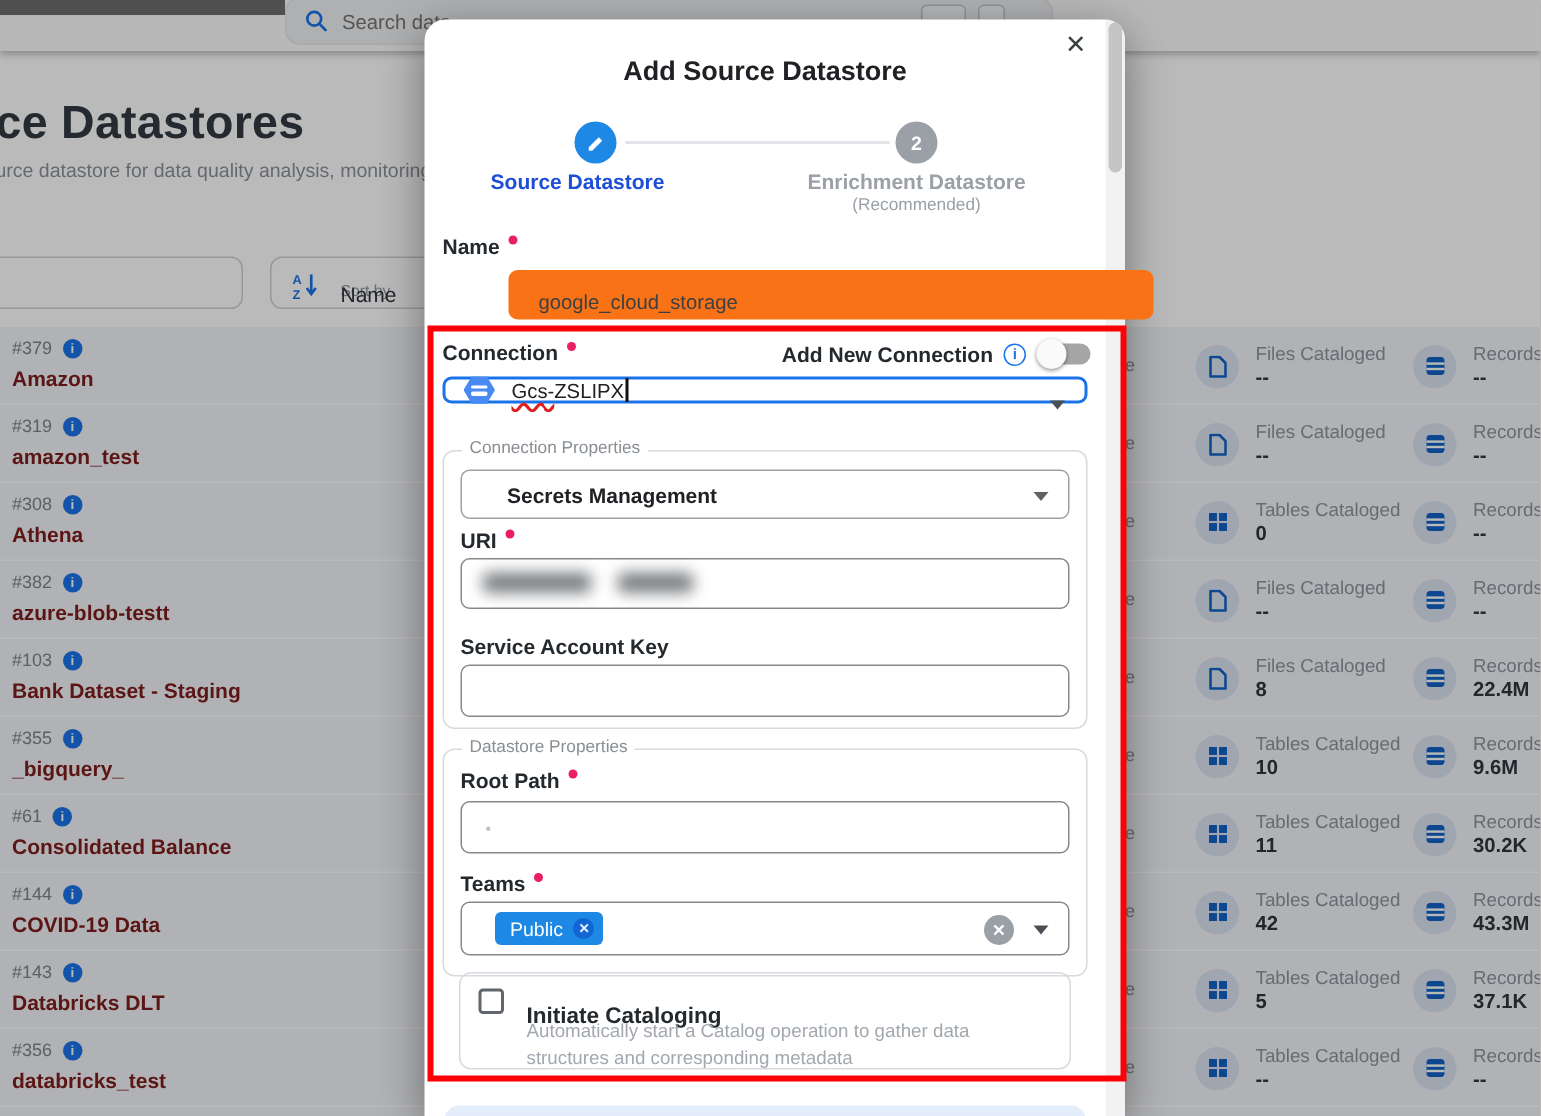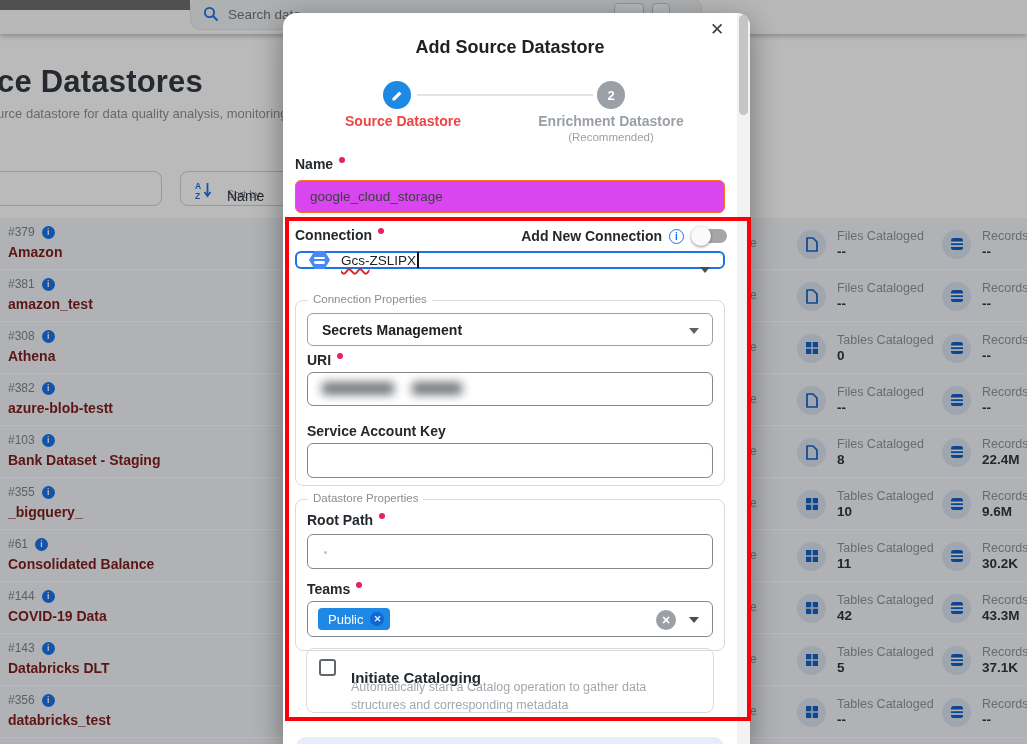--- a/index.html
+++ b/index.html
@@ -46,27 +46,27 @@
   .m-scroll { position:absolute; right:0; top:0; width:13px; height:100%; background:#f2f2f2; border-radius:0 14px 0 0; }
   .m-thumb { position:absolute; right:2px; top:2px; width:9px; height:100px; background:#c5c5c5; border-radius:5px; }
   .m-close { position:absolute; left:427px; top:6px; font-size:17px; color:#3c4043; cursor:default; }
   .m-title { position:absolute; left:0; top:24px; width:454px; text-align:center; font-size:18px; font-weight:700; color:#202124; }
 
   .step-circle { position:absolute; width:28px; height:28px; border-radius:50%; top:68px; display:flex; align-items:center; justify-content:center; color:#fff; font-size:13px; font-weight:700; }
   .step1 { left:100px; background:#1e88e5; }
   .step2 { left:314px; background:#9aa0a6; }
   .step-line { position:absolute; left:134px; top:81px; width:176px; height:1.5px; background:#e0e3e7; }
   .step-label { position:absolute; top:100px; width:180px; text-align:center; font-size:14px; }
-  .sl1 { left:30px; color:#ef4444; font-weight:700;text-align:center; }
+  .sl1 { left:12px; color:#1d4ed8; font-weight:700;text-align:center; }
   .sl2 { left:238px; color:#9aa0a6; font-weight:600; }
   .step-sub { position:absolute; left:238px; top:118px; width:180px; text-align:center; font-size:11.5px; color:#9aa0a6; }
 
   .f-label { position:absolute; font-size:14px; font-weight:600; color:#24292e; }
   .req { display:inline-block; width:6px; height:6px; border-radius:50%; background:#e91e63; margin-left:6px; vertical-align:6px; }
-  .input { position:absolute; border:1px solid #f97316; border-radius:6px; background:#d946ef; font-size:13.5px; color:#3c4043; }
+  .input { position:absolute; border:6px solid #f97316; border-radius:6px; background:#f97316; font-size:13.5px; color:#3c4043;margin-left:44px; }
   .name-input { left:12px; top:167px; width:430px; height:33px; line-height:31px; padding:0 14px; }
 
   .addnew { position:absolute; right:22px; top:213px; display:flex; align-items:center; gap:7px; }
   .addnew-label { font-size:14px; font-weight:600; color:#24292e; }
   .info-o { width:15px; height:15px; border-radius:50%; border:1.5px solid #1a73e8; color:#1a73e8; font-size:10px; font-weight:700; display:flex; align-items:center; justify-content:center; }
   .toggle { position:relative; width:37px; height:20px; }
   .toggle-track { position:absolute; left:3px; top:3px; width:33px; height:14px; border-radius:7px; background:#a6a6a6; }
   .toggle-thumb { position:absolute; left:0; top:0; width:20px; height:20px; border-radius:50%; background:#fafafa; box-shadow:0 1px 3px rgba(0,0,0,.45); }
 
   .conn-select { position:absolute; left:12px; top:238px; width:430px; height:18px; border:2px solid #1a73e8; border-radius:6px; display:flex; align-items:center; padding:0 12px; }
@@ -78,30 +78,30 @@
   .caret-bar { display:inline-block; width:1.5px; height:16px; background:#111; margin-left:1px; vertical-align:-3px; }
   .caret-down { position:absolute; right:13px; width:0; height:0; border-left:5px solid transparent; border-right:5px solid transparent; border-top:6px solid #4a4f55; }
   .conn-select .caret-down { top:14px; }
 
   .fieldset { position:absolute; left:12px; width:430px; border:1px solid #d7dade; border-radius:8px; }
   .fs-cp { top:287px; height:186px; }
   .fs-dp { top:486px; height:152px; }
   .legend { position:absolute; left:12px; top:-8px; background:#fff; padding:0 5px; font-size:11.5px; color:#888e94;text-align:right; }
   .fs-label { position:absolute; left:11px; font-size:14px; font-weight:600; color:#24292e; }
   .fs-input { position:absolute; left:11px; width:406px; border:1px solid #85898d; border-radius:6px; background:#fff; }
-  .secrets { top:12px; height:33px; border-color:#9aa0a6; display:flex; align-items:center; padding:0 14px; font-size:14px; font-weight:600; color:#202124; }
+  .secrets { top:12px; height:33px; border-color:#9aa0a6; display:flex; align-items:center; padding:0 30px; font-size:14px; font-weight:600; color:#202124; }
   .secrets .caret-down { top:14px; border-top-color:#5f6368; }
   .uri-input { top:71px; height:34px; }
   .blurblob { position:absolute; background:#3a3f45; height:13px; top:9px; filter:blur(5px); opacity:.7; border-radius:3px; }
   .bb1 { left:14px; width:72px; } .bb2 { left:104px; width:50px; }
   .sak-input { top:142px; height:35px; }
   .root-input { top:34px; height:35px; }
   .root-dot { position:absolute; left:16px; top:16px; width:3px; height:3px; background:#999; border-radius:50%; opacity:.6; }
   .teams-box { top:101px; height:36px; display:flex; align-items:center; padding:0 10px; }
-  .chip { display:flex; align-items:center; background:#1e88e5; color:#fff; border-radius:4px; height:22px; padding:0 6px 0 10px; font-size:13px; }
+  .chip { display:flex; align-items:center; background:#1e88e5; color:#fff; border-radius:4px; height:22px; padding:0 6px 0 10px; font-size:13px;margin-left:12px; }
   .chip-x { width:14px; height:14px; border-radius:50%; background:#1266d3; color:#eaf2ff; font-size:9px; font-weight:700; display:flex; align-items:center; justify-content:center; margin-left:7px; }
   .clear-x { position:absolute; right:36px; top:8px; width:20px; height:20px; border-radius:50%; background:#9aa0a6; color:#fff; font-size:11px; font-weight:700; display:flex; align-items:center; justify-content:center; }
   .teams-box .caret-down { top:15px; }
 
   .catalog-box { position:absolute; left:23px; top:635px; width:408px; height:65px; border:1px solid #d7dade; border-radius:8px; }
   .checkbox { position:absolute; left:12px; top:10px; width:17px; height:17px; border:2px solid #60666c; border-radius:3px; background:#fff; }
   .cat-title { position:absolute; left:44px; top:20px; font-size:15px; font-weight:600; color:#24292e; }
   .cat-desc { position:absolute; left:44px; top:30px; width:340px; font-size:12.5px; color:#a2a8ae; line-height:1.42; }
 
   .bottom-alert { position:absolute; left:13px; top:724px; width:428px; height:24px; background:#e4eefb; border-radius:10px; }
@@ -174,21 +174,21 @@
       </span>
       <div class="stat-text">
         <div class="stat-label">Records P</div>
         <div class="stat-value">--</div>
       </div>
     </div>
   </div>
 
   <div class="row">
     <div class="row-id-line">
-      <span class="row-id">#381</span>
+      <span class="row-id">#319</span>
       <span class="info-dot">i</span>
     </div>
     <div class="row-name">amazon_test</div>
     <span class="frag">e</span>
     <div class="stat stat1">
       <span class="avatar">
         <svg class="ic-file" width="13" height="15" viewBox="0 0 13 15">
                 <path d="M2 1h6l4 4v9H2z" fill="none" stroke="#1262c4" stroke-width="1.7" stroke-linejoin="round"></path>
               </svg>
 

